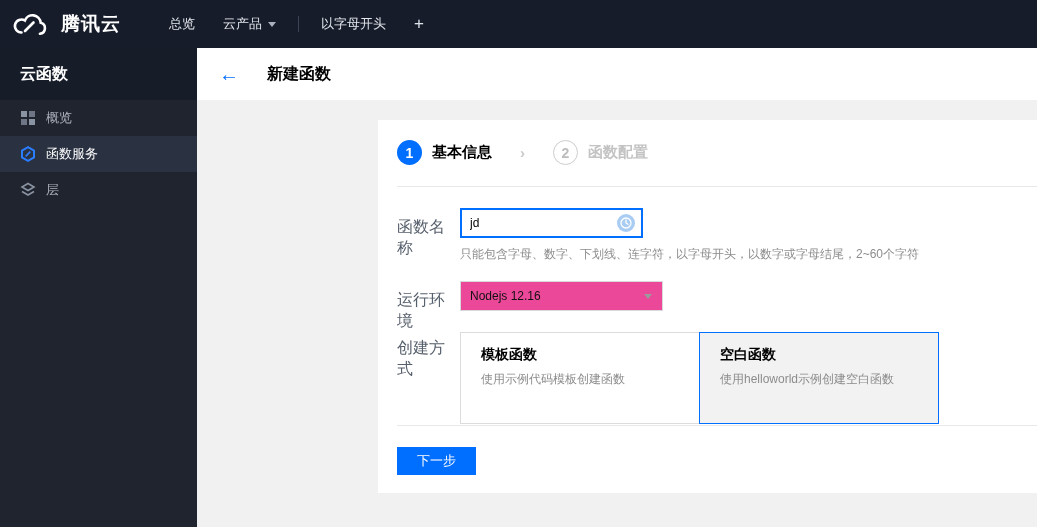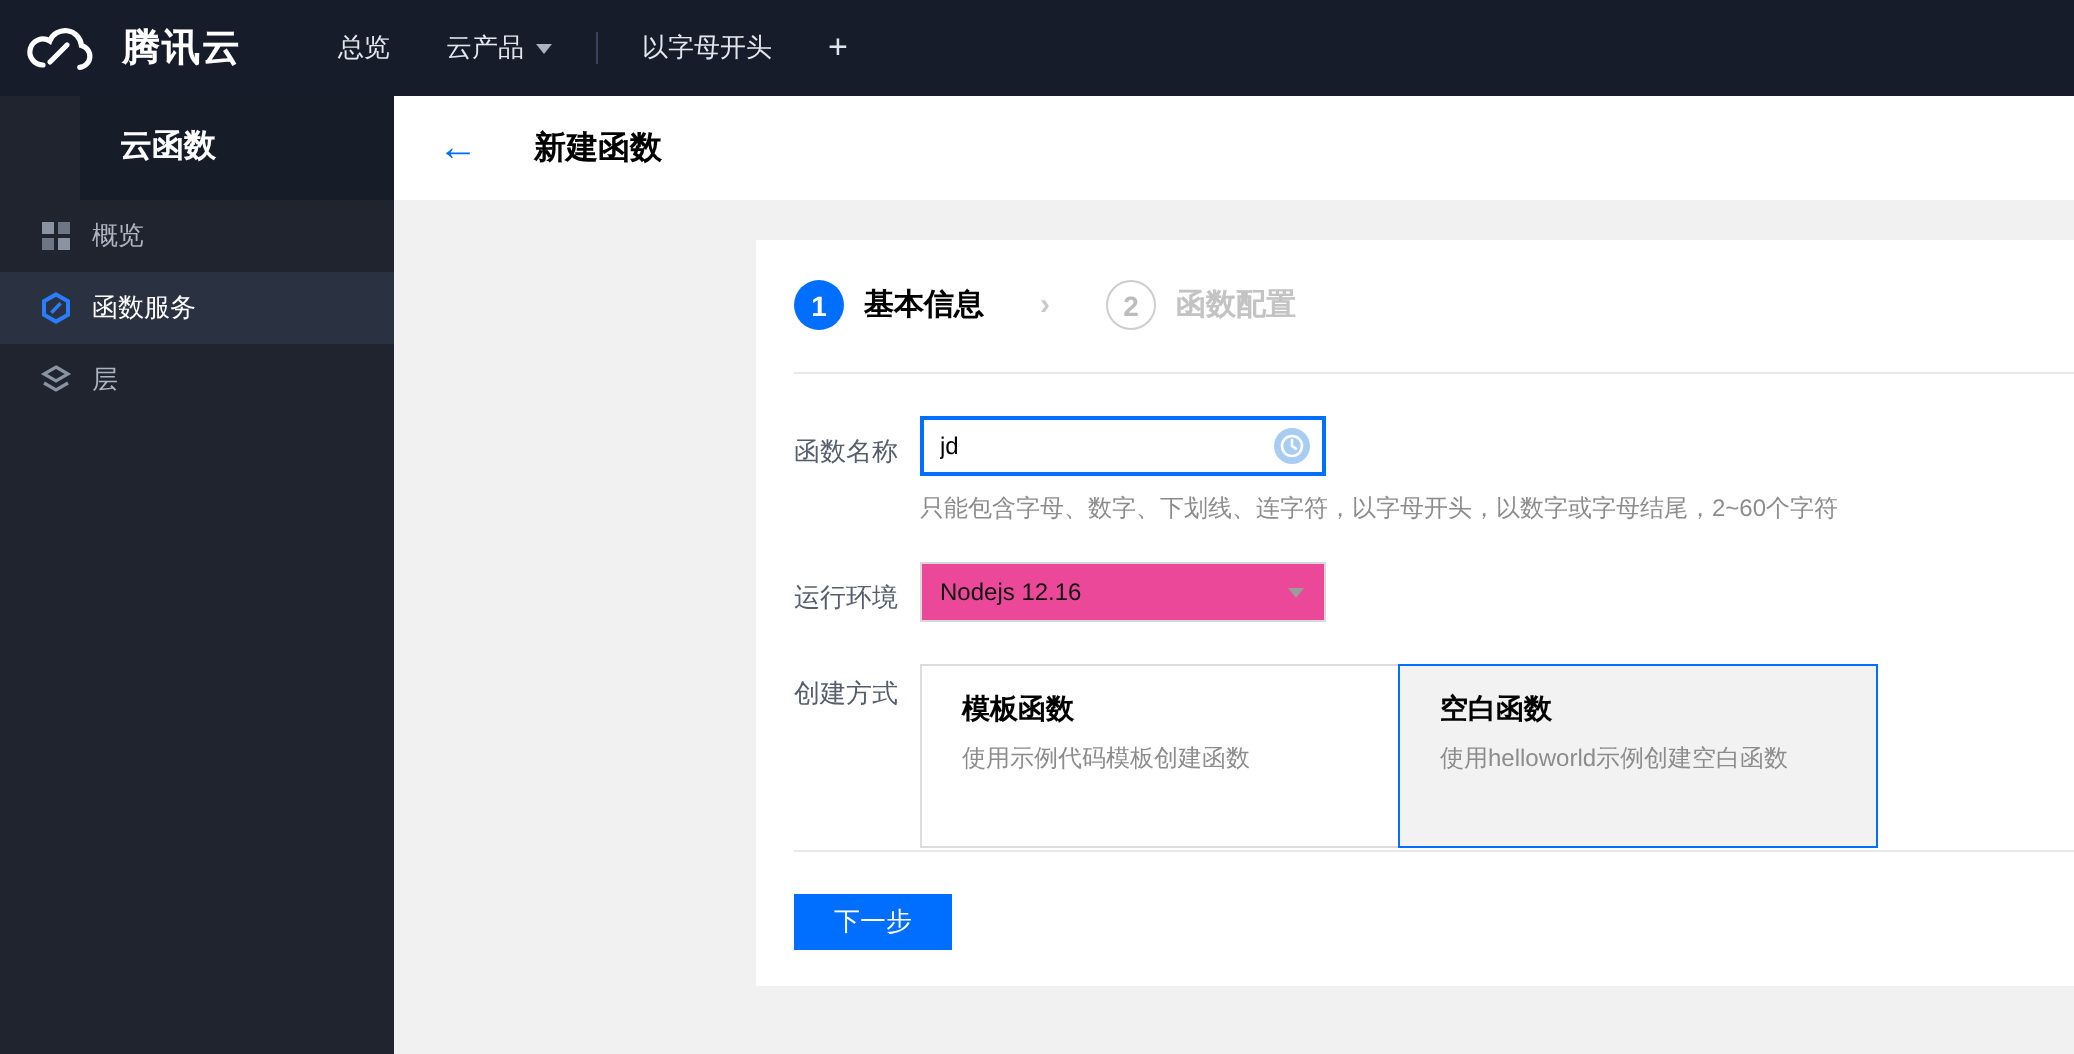--- a/index.html
+++ b/index.html
@@ -16,21 +16,21 @@
   .topnav { display:flex; align-items:center; margin-left:34px; height:48px;justify-content:center; }
   .topnav-item { color:#e3e6ec; font-size:13px; padding:0 14px; height:48px; line-height:48px; cursor:pointer; white-space:nowrap; }
   .caret-down { display:inline-block; width:0; height:0; margin-left:6px; vertical-align:middle;
                 border-left:4px solid transparent; border-right:4px solid transparent; border-top:5px solid #aab1c0; }
   .topnav-sep { width:1px; height:16px; background:#3c4356; margin:0 8px; }
   .topnav-plus { color:#dfe3ea; font-size:17px; padding:0 14px; cursor:pointer; }
 
   
   .sidebar { position:absolute; left:0; top:48px; width:197px; height:479px; background:#1f242f; }
   .sidebar-title { height:52px; line-height:52px; background:#171c29; color:#ffffff;
-                   font-size:16px; font-weight:bold; padding-left:20px;margin-left:40px; }
+                   font-size:16px; font-weight:bold; padding-left:20px; }
   .side-item { height:36px; display:flex; align-items:center; padding-left:20px;
                color:#aeb4bf; font-size:13px; cursor:pointer; }
   .side-item.selected { background:#2a3140; color:#ffffff; }
   .side-icon { width:16px; height:16px; margin-right:10px; display:flex; align-items:center; justify-content:center; }
 
   
   .page-header { position:absolute; left:197px; top:48px; right:0; height:52px; background:#ffffff;
                  display:flex; align-items:center; z-index:2; }
   .back-btn { color:#006eff; font-size:20px; font-weight:bold; margin-left:22px; cursor:pointer; line-height:1; }
   .page-title { color:#000000; font-size:16px; font-weight:bold; margin-left:28px; }
@@ -45,22 +45,22 @@
                  display:flex; align-items:center; justify-content:center; }
   .step-circle.active { background:#006eff; color:#ffffff; }
   .step-circle.inactive { background:#ffffff; color:#bcbcbc; border:1px solid #cdcdcd; }
   .step-label { margin-left:10px; font-size:15px; font-weight:bold; }
   .step-label.active { color:#000000; }
   .step-label.inactive { color:#c3c3c3; font-weight:bold; }
   .step-sep { color:#c9c9c9; font-size:15px; margin:0 28px; font-weight:bold; }
   .divider { position:absolute; left:19px; right:0; height:1px; background:#e8e8e8; }
 
   
-  .form-label { position:absolute; left:19px; width:62px; font-size:13px; color:#555e6b; }
-  .name-input-wrap { position:absolute; left:82px; top:88px; width:203px; height:30px;
+  .form-label { position:absolute; left:19px; width:62px; font-size:16px; color:#555e6b; }
+  .name-input-wrap { position:absolute; left:82px; top:88px; width:183px; height:30px;
                      border:2px solid #006eff; background:#fff; display:flex; align-items:center; }
   .name-input { border:none; outline:none; width:150px; font-size:12px; color:#000; padding-left:8px;
                 font-family:"Liberation Sans","DejaVu Sans",sans-serif; background:transparent; }
   .clock-badge { position:absolute; right:6px; top:4px; width:18px; height:18px; border-radius:50%;
                  background:#a9ccf3; display:flex; align-items:center; justify-content:center; cursor:pointer; }
   .hint { position:absolute; left:82px; top:126px; font-size:12px; color:#8c8c8c; white-space:nowrap; }
 
   .select-box { position:absolute; left:82px; top:161px; width:203px; height:30px; background:#ec4899;
                 border:1px solid #d9d9d9; display:flex; align-items:center; cursor:pointer; }
   .select-value { font-size:12px; color:#111; padding-left:9px; flex:1; }

